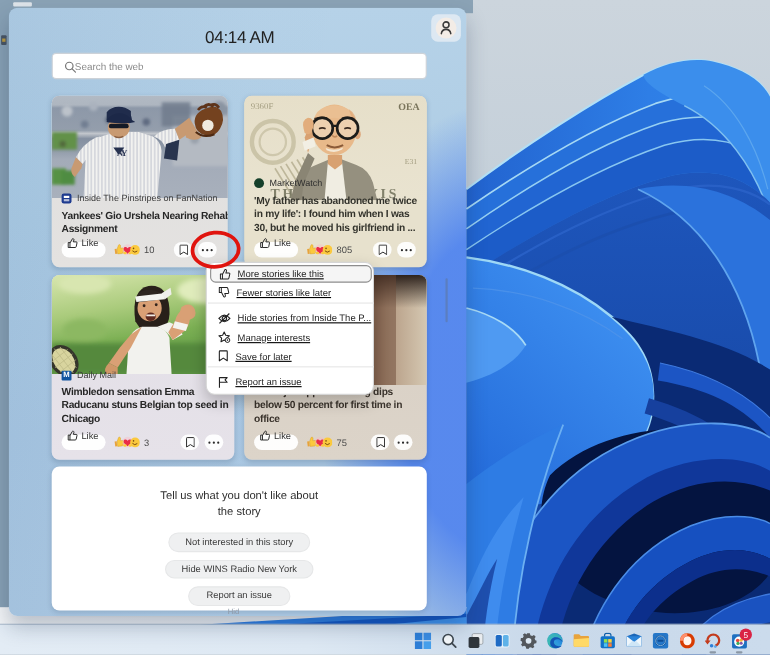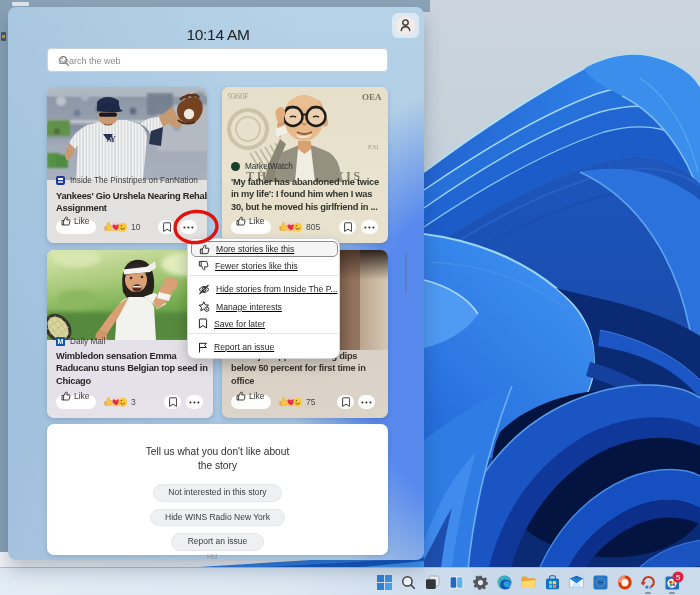--- a/index.html
+++ b/index.html
@@ -18,21 +18,21 @@
       linear-gradient(100deg, rgba(60,105,155,.10) 0%, rgba(60,105,155,.01) 45%, rgba(60,105,155,0) 60%),
       linear-gradient(180deg,#b6d2e8 0%,#adcce4 35%,#a9c7e2 70%,#abc8e2 100%);
     box-shadow:0 10px 18px rgba(20,40,70,.25); }
   #time { position:absolute; left:0; top:19px; width:420px; text-align:center;
     font-size:15.5px; font-weight:400; color:#222; letter-spacing:-.3px; }
   #avatar { position:absolute; left:384px; top:6px; width:27px; height:25px; border-radius:6px;
     background:#dde8f2; }
   #avatar .circ { position:absolute; left:4px; top:3px; width:19px; height:19px; border-radius:50%; background:#f3ece6; }
   #search { position:absolute; left:39px; top:41px; width:341px; height:24px; background:#fff;
     border:1px solid #cdd2d8; border-radius:4px; }
-  #search .stext { position:absolute; left:10px; top:7px; font-size:9px; color:#8b8b8b; }
+  #search .stext { position:absolute; left:20px; top:7px; font-size:9px; color:#8b8b8b; }
   
   .card { position:absolute; border-radius:7px; overflow:hidden; box-shadow:0 2px 5px rgba(30,50,80,.18); }
   #card1 { left:39px; top:80px; width:160px; height:156px; background:linear-gradient(180deg,#dfdfdf 0%,#e4e2e0 100%); }
   #card2 { left:214px; top:80px; width:166px; height:156px; background:#e7e1cd; }
   #card3 { left:39px; top:243px; width:166px; height:168px; background:linear-gradient(180deg,#e2dfe7 0%,#e6e2e9 100%); }
   #card4 { left:214px; top:243px; width:166px; height:168px; background:linear-gradient(180deg,#d8cfc4 0%,#dcd4c9 100%); }
   .srcrow { position:absolute; left:9px; height:10px; font-size:8.2px; color:#3c3c3c; display:flex; align-items:center; }
   .srcrow .fav { width:9px; height:9px; border-radius:2px; margin-right:5px; }
   .title { position:absolute; left:9px; right:4px; font-size:9.3px; font-weight:700; color:#262626; line-height:12.3px; letter-spacing:-.25px; white-space:nowrap;}
   .acts { position:absolute; left:9px; right:10px; bottom:9px; height:14px; }
@@ -271,21 +271,21 @@
       </svg>
     <svg class="tico" style="left:672px;top:3px;width:12px;height:12px" viewBox="0 0 12 12">
         <circle cx="6" cy="6" r="5.6" fill="#d92344"></circle>
         <text x="6" y="8.6" font-size="7.5" fill="#fff" text-anchor="middle" font-family="Liberation Sans">5</text>
       </svg>
     <div style="position:absolute;left:645px;top:24px;width:6px;height:2px;border-radius:1px;background:#8a97a5"></div>
     <div style="position:absolute;left:669px;top:24px;width:6px;height:2px;border-radius:1px;background:#8a97a5"></div>
   </div>
 
   <div id="panel">
-    <div id="time">10:14 AM</div>
+    <div id="time">04:14 AM</div>
     <div id="avatar">
         <div class="circ"></div>
       <svg style="position:absolute;left:7px;top:5px" width="13" height="14" viewBox="0 0 13 14">
         <circle cx="6.5" cy="4.6" r="2.7" fill="none" stroke="#3a3a3a" stroke-width="1.4"></circle>
         <path d="M2.2 12.6 C2.6 10 4.2 8.7 6.5 8.7 C8.8 8.7 10.4 10 10.8 12.6" fill="none" stroke="#3a3a3a" stroke-width="1.4" stroke-linecap="round"></path>
       </svg>
     </div>
     <div id="search">
       <svg style="position:absolute;left:10px;top:6px" width="12" height="12" viewBox="0 0 12 12">
         <circle cx="5" cy="5" r="3.4" fill="none" stroke="#777" stroke-width="1.1"></circle>
@@ -590,21 +590,21 @@
     <div class="mi" id="mi1" style="top:2px">
       <svg width="11" height="11" viewBox="0 0 12 12">
           <path d="M1.5 5.5 L3.5 5.5 L3.5 10.5 L1.5 10.5 Z M3.5 6 L5.8 1.6 Q6.2 0.8 7 1.2 Q7.8 1.6 7.5 2.6 L6.9 4.6 L10 4.6 Q11 4.6 10.8 5.6 L9.9 9.6 Q9.7 10.5 8.8 10.5 L3.5 10.5" fill="none" stroke="#222" stroke-width="1" stroke-linejoin="round"></path>
         </svg>
       <span class="mt">More stories like this</span>
       </div>
     <div class="mi" style="top:18.5px">
       <svg width="11" height="11" viewBox="0 0 12 12">
           <path d="M1.5 6.5 L3.5 6.5 L3.5 1.5 L1.5 1.5 Z M3.5 6 L5.8 10.4 Q6.2 11.2 7 10.8 Q7.8 10.4 7.5 9.4 L6.9 7.4 L10 7.4 Q11 7.4 10.8 6.4 L9.9 2.4 Q9.7 1.5 8.8 1.5 L3.5 1.5" fill="none" stroke="#222" stroke-width="1" stroke-linejoin="round"></path>
         </svg>
-      <span class="mt">Fewer stories like this</span>
+      <span class="mt">Fewer stories like later</span>
       </div>
     <div class="msep" style="top:36px"></div>
     <div class="mi" style="top:42px">
       <svg width="12" height="11" viewBox="0 0 12 11">
           <path d="M1 5.5 Q6 -0.5 11 5.5 Q6 11.5 1 5.5 Z" fill="none" stroke="#222" stroke-width="1"></path>
           <circle cx="6" cy="5.5" r="2" fill="none" stroke="#222" stroke-width="1"></circle>
           <line x1="1.5" y1="10" x2="10.5" y2="1" stroke="#222" stroke-width="1.1"></line>
         </svg>
       <span class="mt">Hide stories from Inside The P...</span>
       </div>

